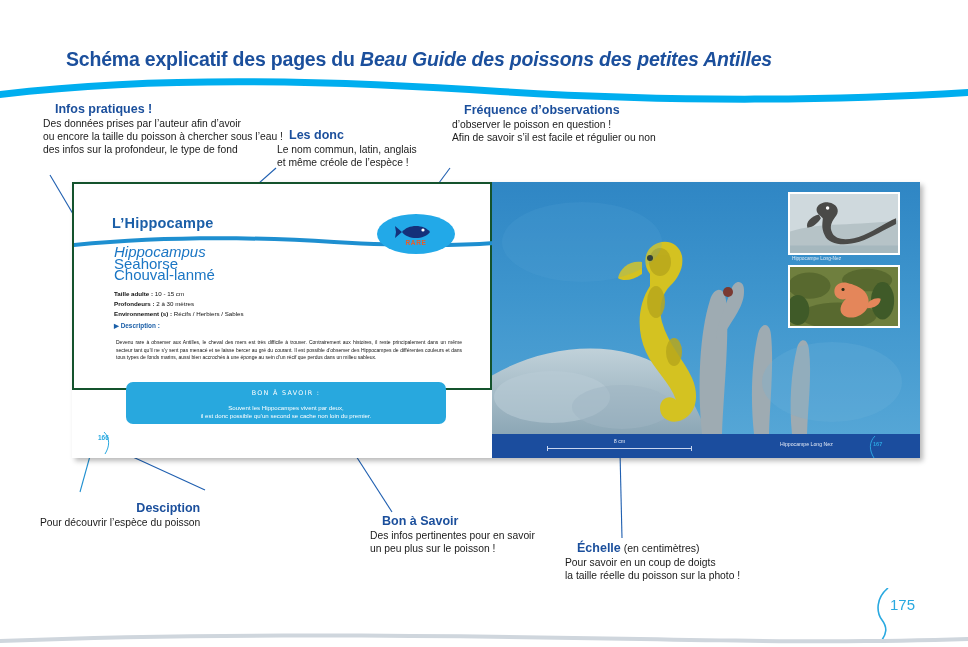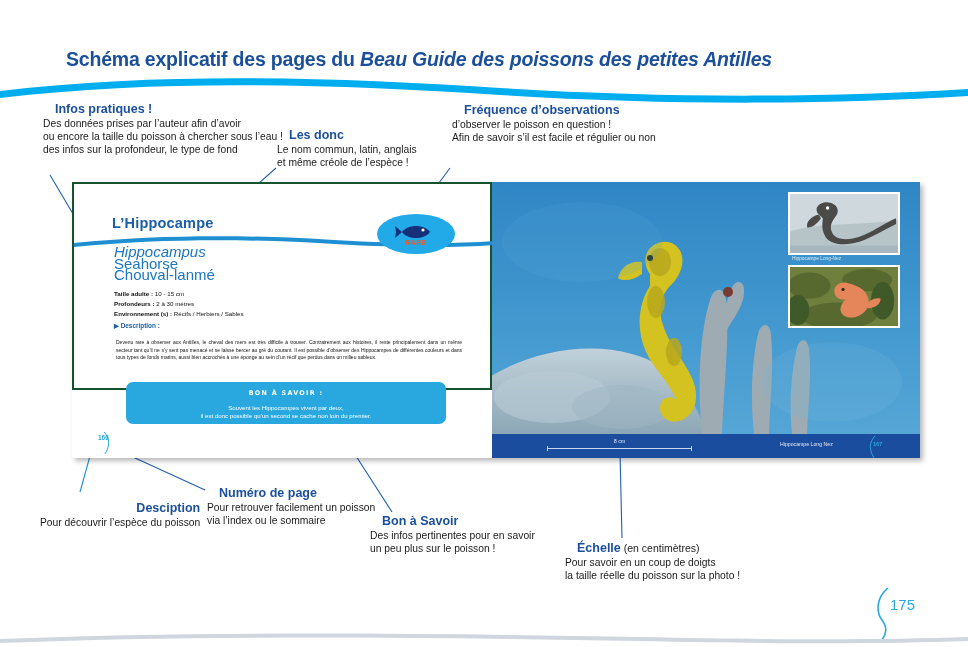--- a/index.html
+++ b/index.html
@@ -72,21 +72,21 @@
   .sp-para{
     position:absolute;left:42px;top:155px;width:346px;
     font-size:5.0px;line-height:7.6px;color:#111;text-align:justify;
   }
   .bas-box{
     position:absolute;left:52px;top:198px;width:320px;height:42px;
     background:#28a8de;border-radius:7px;
   }
   .bas-title{
     position:absolute;left:0;top:7px;width:320px;text-align:center;
-    font-size:6.4px;font-weight:bold;color:#fff;letter-spacing:1.3px;
+    font-size:6.4px;font-weight:normal;color:#fff;letter-spacing:1.3px;
     font-family:"DejaVu Sans",sans-serif;
   }
   .bas-body{
     position:absolute;left:0;top:22px;width:320px;text-align:center;
     font-size:6.1px;line-height:8.2px;color:#fff;
   }
   .sp-pageno{
     position:absolute;left:24px;top:250px;font-size:6.5px;font-weight:bold;color:#29a9e0;
   }
   .sp-pagecurve{position:absolute;left:28px;top:248px;width:20px;height:22px;}
@@ -197,25 +197,20 @@
     <p class="hd">Fréquence d’observations</p>
     <div class="bd">d’observer le poisson en question !</div>
     <div class="bd">Afin de savoir s’il est facile et régulier ou non</div>
   </div>
 
   <div class="anno" style="left:40px;top:501px;text-align:right;">
     <p class="hd">Desciption</p>
     <div class="bd">Pour découvrir l’espèce du poisson</div>
   </div>
 
-  <div class="anno" style="left:207px;top:486px;">
-    <p class="hd">Numéro de page</p>
-    <div class="bd">Pour retrouver facilement un poisson</div>
-    <div class="bd">via l’index ou le sommaire</div>
-  </div>
 
   <div class="anno" style="left:370px;top:514px;">
     <p class="hd">Bon à Savoir</p>
     <div class="bd">Des infos pertinentes pour en savoir</div>
     <div class="bd">un peu plus sur le poisson !</div>
   </div>
 
   <div class="anno" style="left:565px;top:541px;">
     <p class="hd"><span>Échelle</span><span class="sub"> (en centimètres)</span></p>
     <div class="bd">Pour savoir en un coup de doigts</div>

